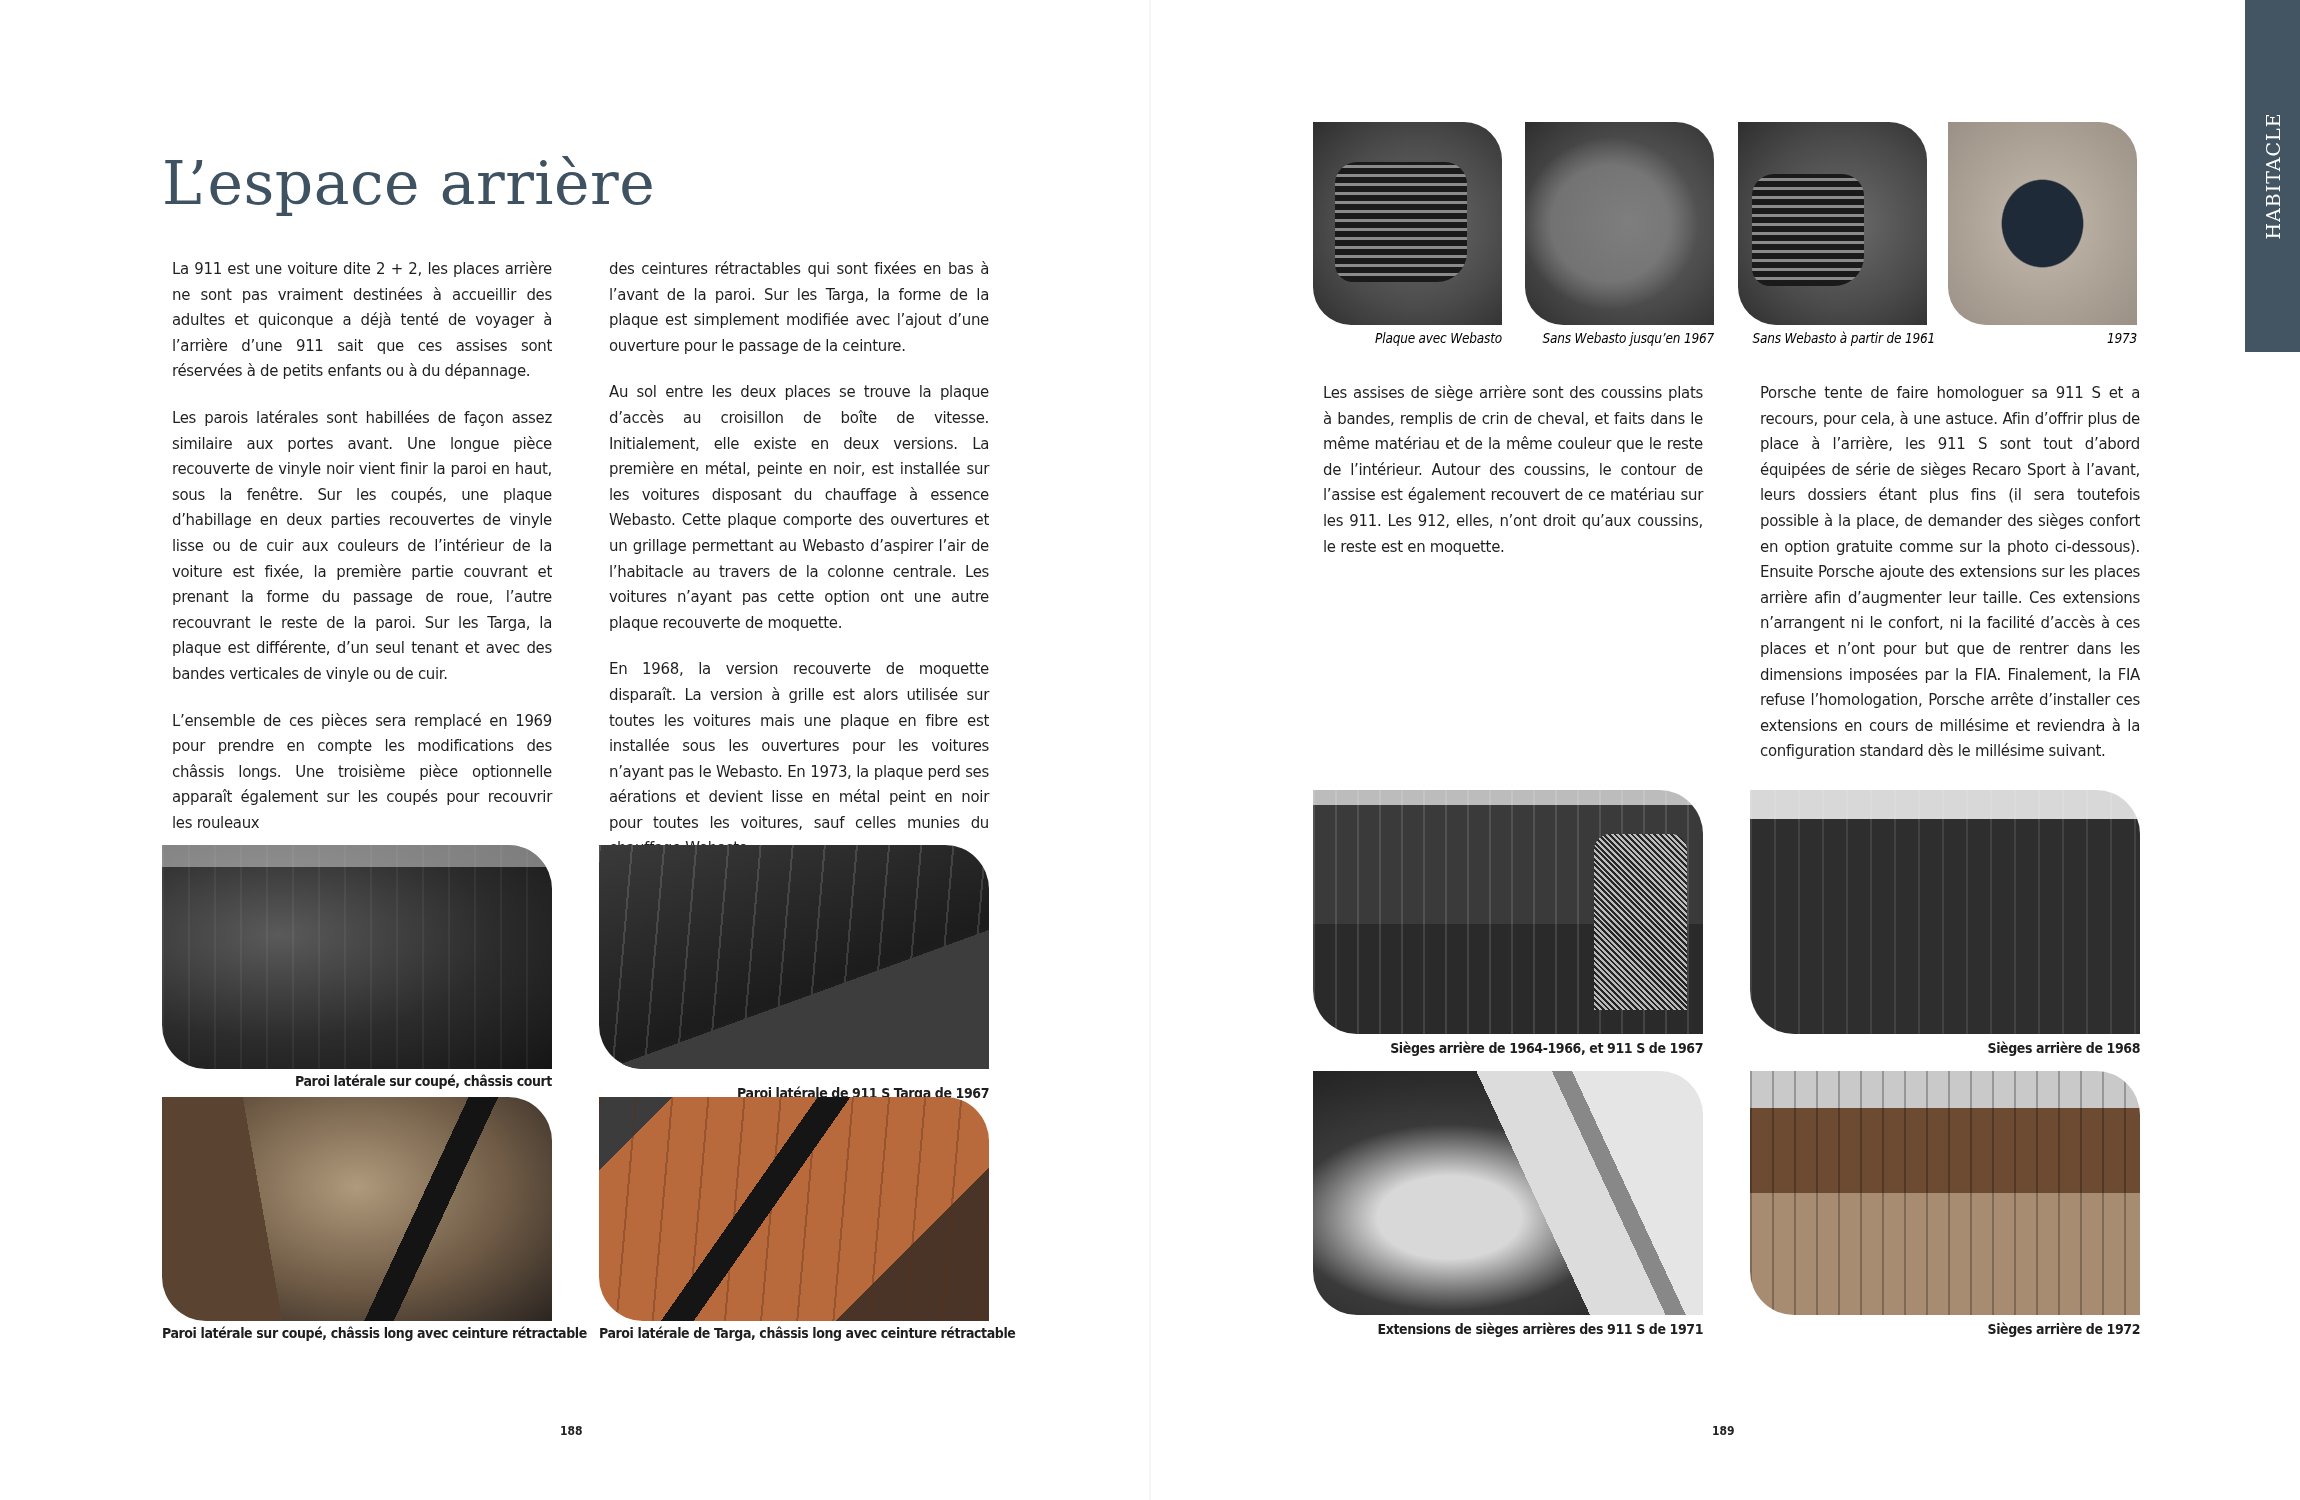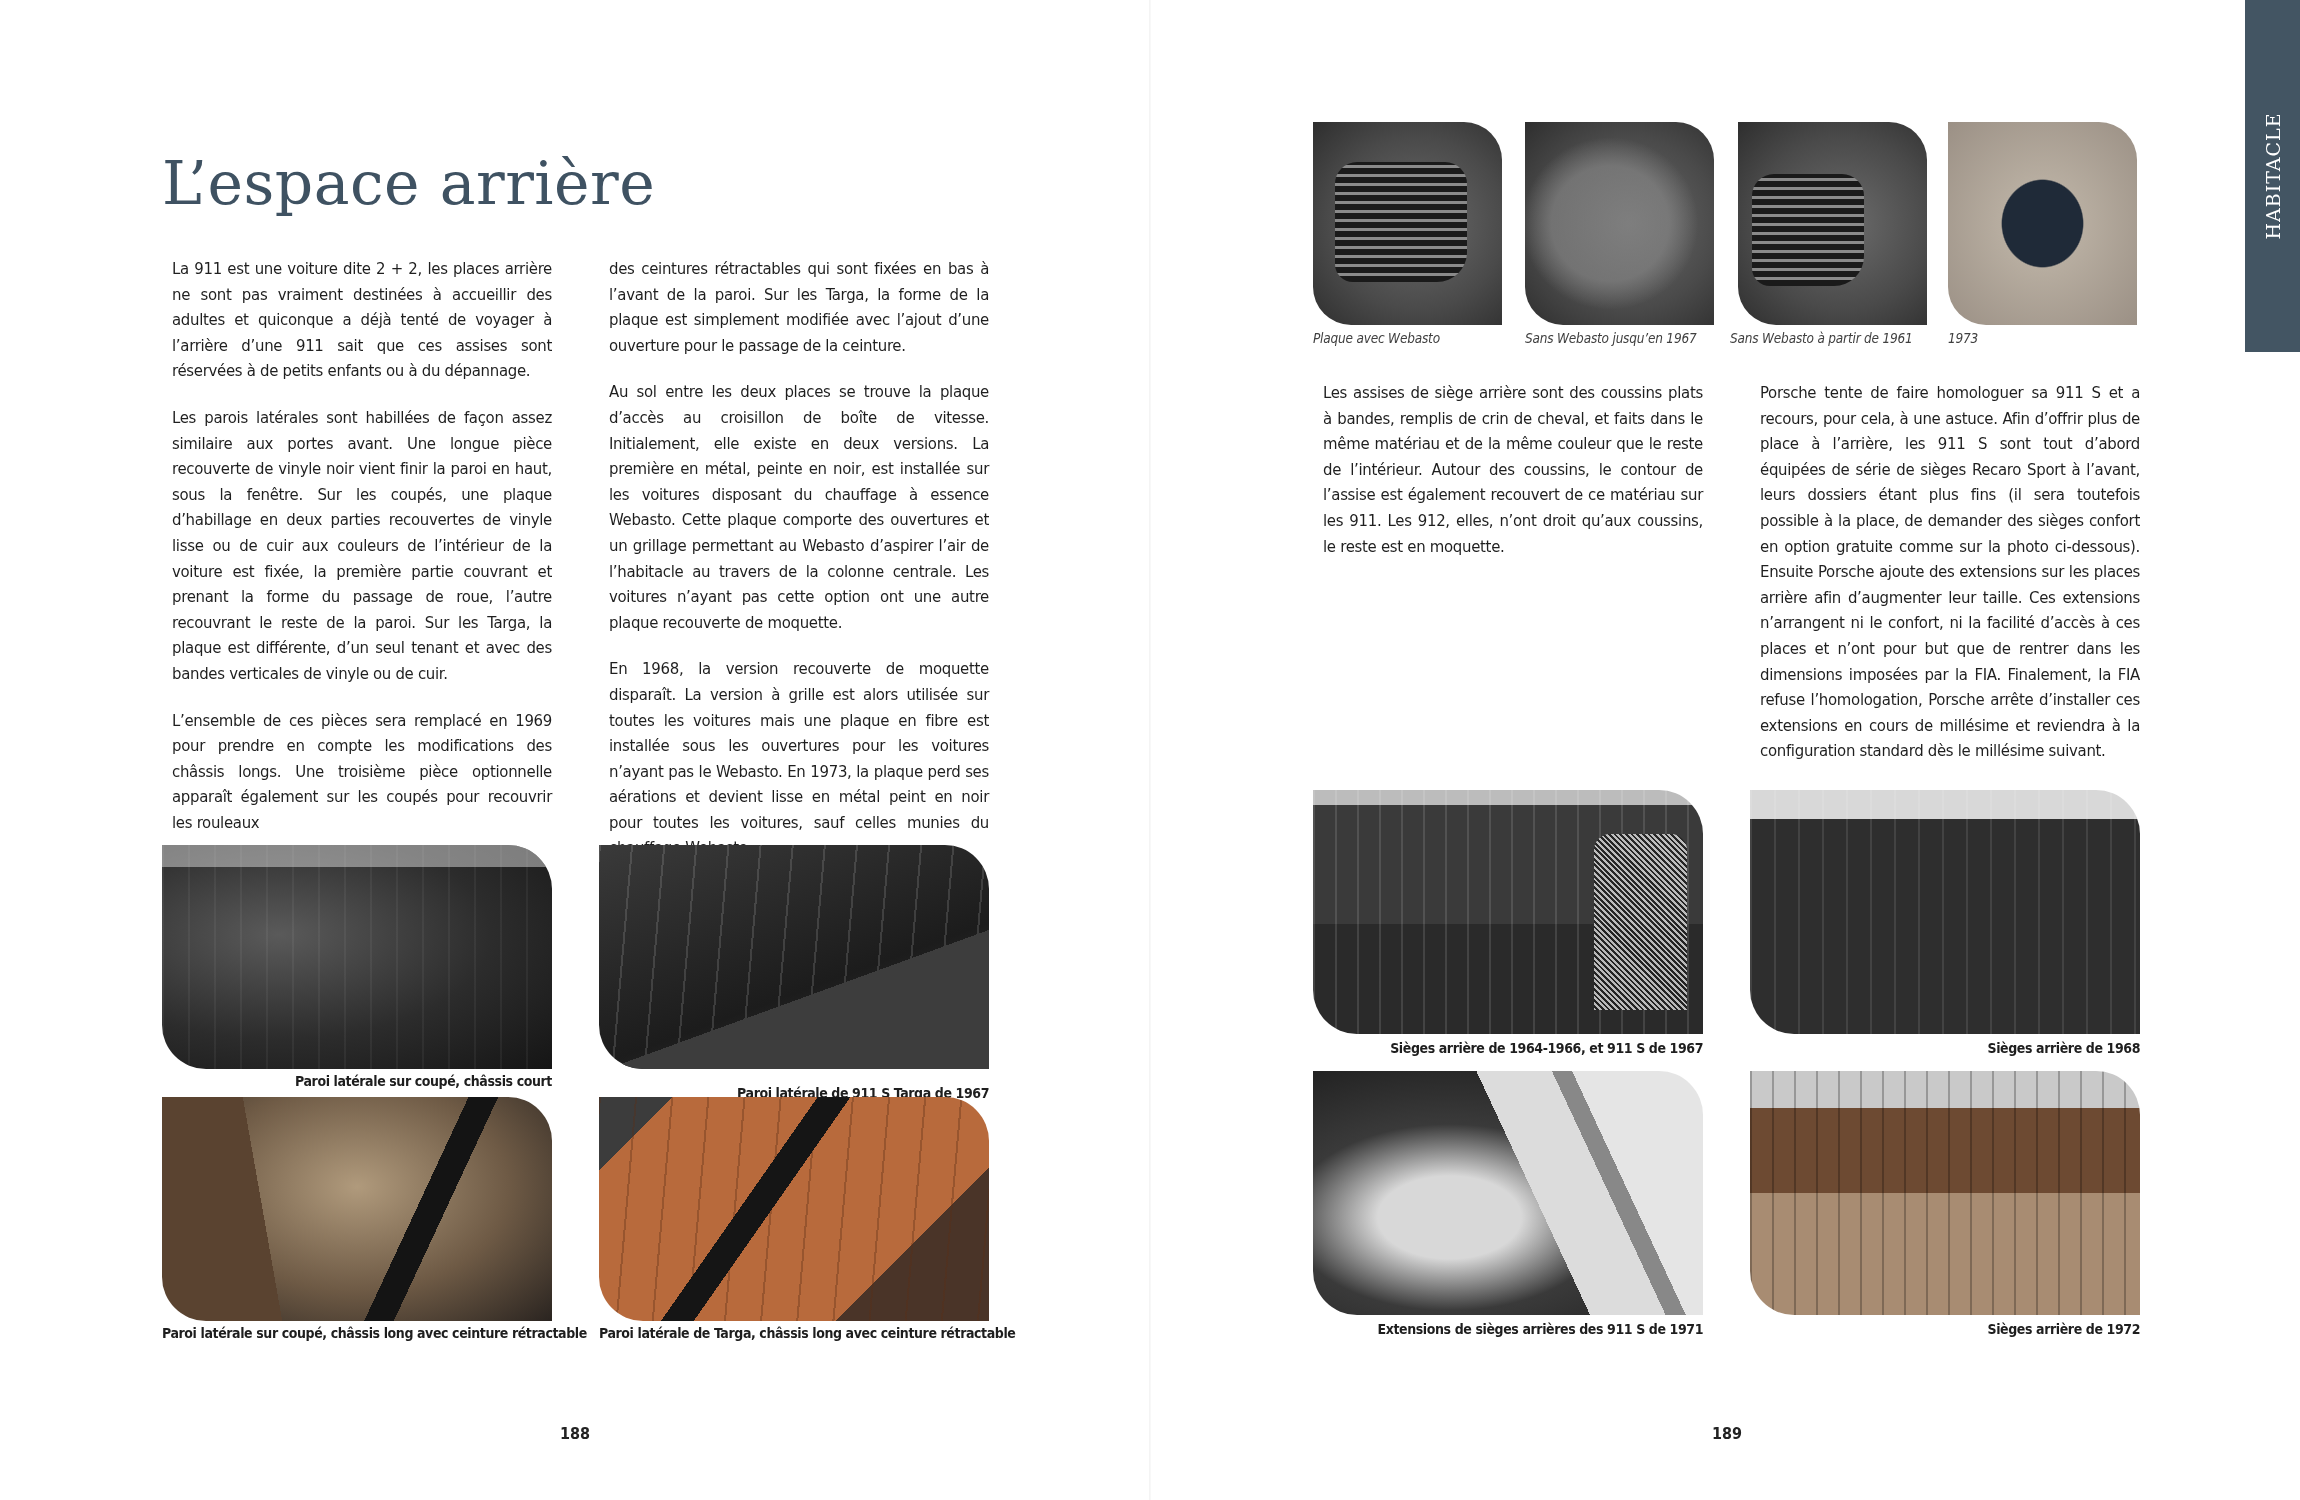--- a/index.html
+++ b/index.html
@@ -12,23 +12,23 @@
 
   .title { position:absolute; left:162px; top:148px; font-family:"DejaVu Serif", serif; font-weight:400;
            font-size:60px; color:#3f5262; letter-spacing:0.5px; margin:0; }
 
   .col { position:absolute; font-size:16.6px; line-height:25.6px; text-align:justify; color:#1f1f1f; letter-spacing:-0.3px; }
   .col p { margin:0 0 21px 10px; }
 
   .photo { position:absolute; overflow:hidden; border-radius:0 44px 0 44px; }
   .photo .shade { position:absolute; inset:0; }
   .caption { position:absolute; font-size:14px; font-weight:bold; color:#1e1e1e; text-align:right; letter-spacing:-0.4px; white-space:nowrap; }
-  .caption-italic { position:absolute; font-size:13.5px; font-style:italic; color:#404040; text-align:left; white-space:nowrap; letter-spacing:-0.2px; }
+  .caption-italic { position:absolute; font-size:13.5px; font-style:italic; color:#000000; text-align:right; white-space:nowrap; letter-spacing:-0.2px; }
 
-  .pageno { position:absolute; top:1424px; font-size:16px; font-weight:bold; color:#222; }
+  .pageno { position:absolute; top:1424px; font-size:12px; font-weight:bold; color:#222; }
 
   .tab { position:absolute; left:2245px; top:0; width:55px; height:352px; background:#435563; }
   .tab span { position:absolute; left:50%; top:50%; transform:translate(-50%,-50%) rotate(-90deg);
               color:#ffffff; font-family:"DejaVu Serif", serif; font-size:19px; letter-spacing:1px; white-space:nowrap; }
 
   
   .tex-black { background:
       repeating-linear-gradient(90deg, rgba(255,255,255,0.05) 0 2px, transparent 2px 26px),
       radial-gradient(ellipse at 30% 40%, #5a5a5a 0%, #2c2c2c 55%, #151515 100%); }
   .tex-blackpanel { background:

